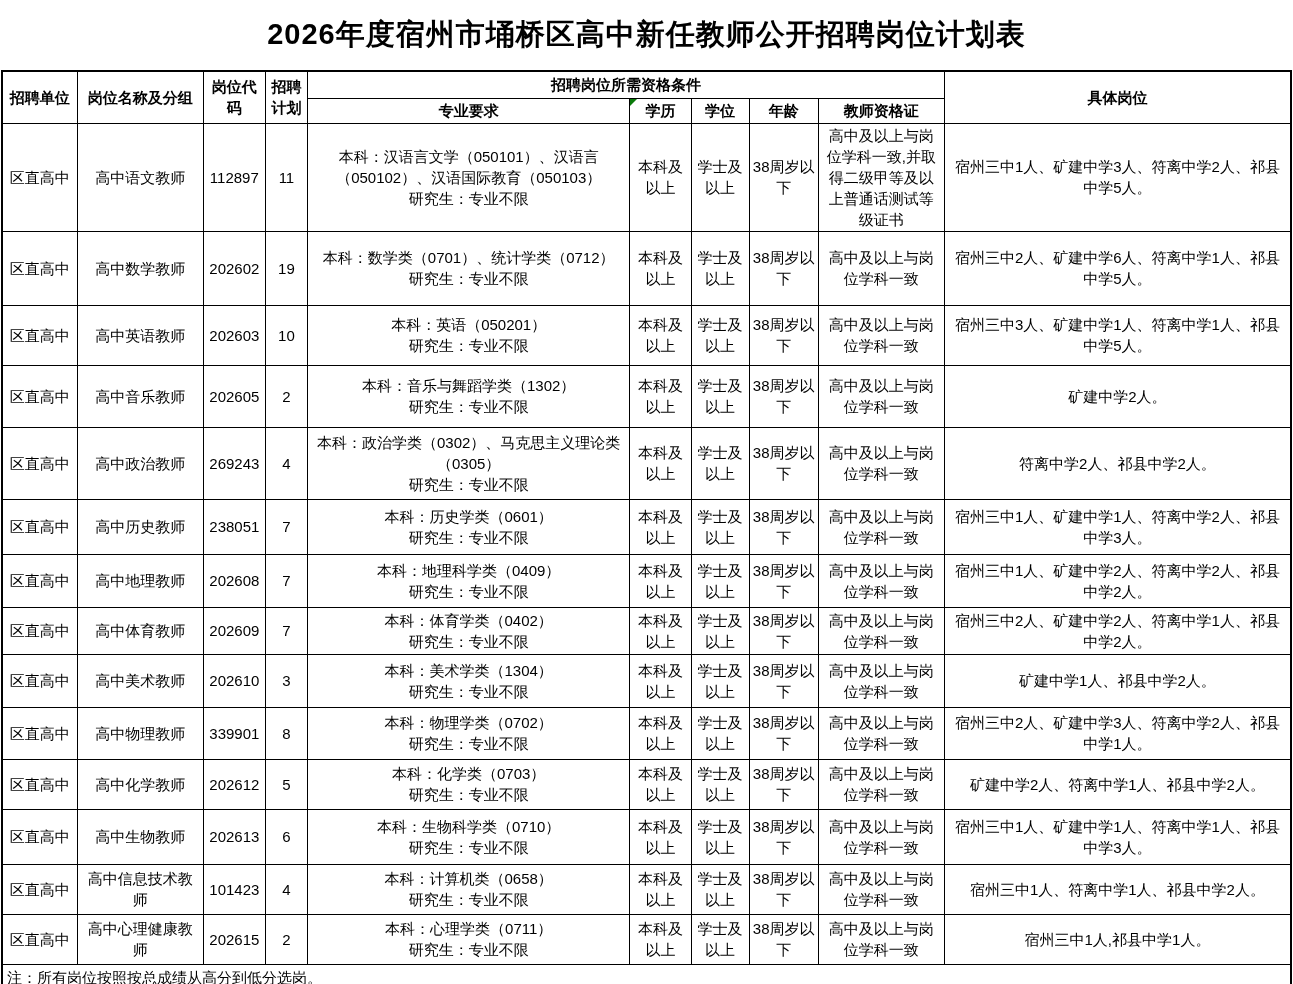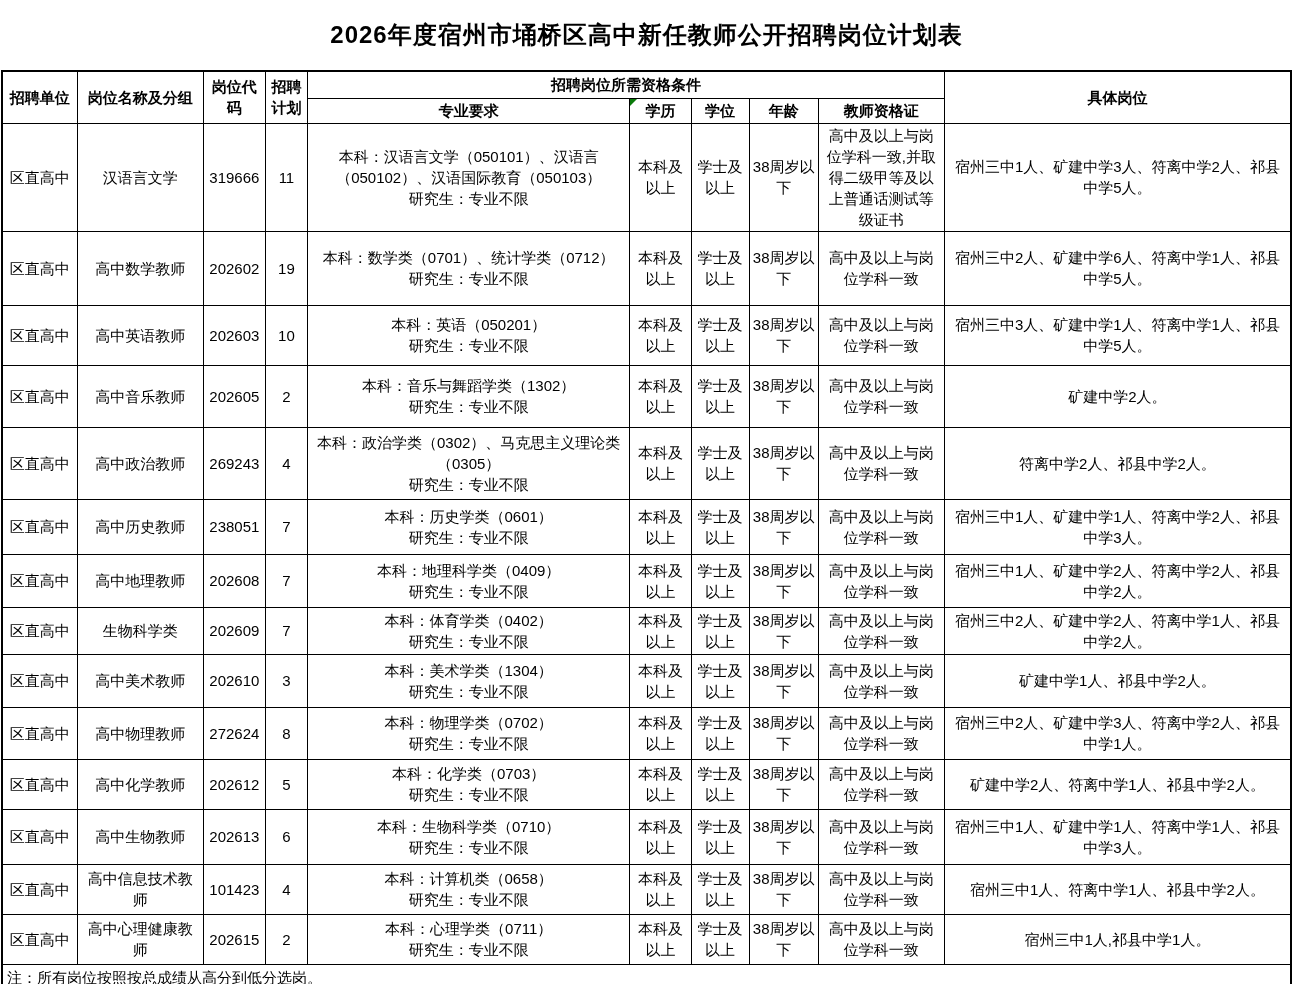--- a/index.html
+++ b/index.html
@@ -11,21 +11,21 @@
   }
   .page { width: 1293px; height: 984px; background: #fff; }
 
   .title-bar {
     height: 70px;
     display: flex;
     align-items: center;
     justify-content: center;
   }
   .title-bar h1 {
-    font-size: 24px;
+    font-size: 29px;
     font-weight: bold;
     letter-spacing: 1px;
   }
 
   table.sheet {
     width: 1291px;
     margin-left: 1px;
     border-collapse: collapse;
     table-layout: fixed;
     border: 2px solid #000;
@@ -94,22 +94,22 @@
         <th>专业要求</th>
         <th><span class="comment-marker"></span><span>学历</span></th>
         <th>学位</th>
         <th>年龄</th>
         <th>教师资格证</th>
       </tr>
     </thead>
     <tbody>
         <tr style="height: 100px;">
           <td>区直高中</td>
-          <td>汉语言文学</td>
-          <td>319666</td>
+          <td>高中语文教师</td>
+          <td>112897</td>
           <td>11</td>
           <td>
             <span class="major-line">本科：汉语言文学（050101）、汉语言（050102）、汉语国际教育（050103）</span>
             <span class="major-line">研究生：专业不限</span>
           </td>
           <td>本科及以上</td>
           <td>学士及以上</td>
           <td>38周岁以下</td>
           <td>高中及以上与岗位学科一致,并取得二级甲等及以上普通话测试等级证书</td>
           <td class="c-left">宿州三中1人、矿建中学3人、符离中学2人、祁县中学5人。</td>
@@ -199,21 +199,21 @@
             <span class="major-line">研究生：专业不限</span>
           </td>
           <td>本科及以上</td>
           <td>学士及以上</td>
           <td>38周岁以下</td>
           <td>高中及以上与岗位学科一致</td>
           <td class="c-left">宿州三中1人、矿建中学2人、符离中学2人、祁县中学2人。</td>
         </tr>
         <tr style="height: 47px;">
           <td>区直高中</td>
-          <td>生物科学类</td>
+          <td>高中体育教师</td>
           <td>202609</td>
           <td>7</td>
           <td>
             <span class="major-line">本科：体育学类（0402）</span>
             <span class="major-line">研究生：专业不限</span>
           </td>
           <td>本科及以上</td>
           <td>学士及以上</td>
           <td>38周岁以下</td>
           <td>高中及以上与岗位学科一致</td>
@@ -230,21 +230,21 @@
           </td>
           <td>本科及以上</td>
           <td>学士及以上</td>
           <td>38周岁以下</td>
           <td>高中及以上与岗位学科一致</td>
           <td class="c-left">矿建中学1人、祁县中学2人。</td>
         </tr>
         <tr style="height: 52px;">
           <td>区直高中</td>
           <td>高中物理教师</td>
-          <td>272624</td>
+          <td>339901</td>
           <td>8</td>
           <td>
             <span class="major-line">本科：物理学类（0702）</span>
             <span class="major-line">研究生：专业不限</span>
           </td>
           <td>本科及以上</td>
           <td>学士及以上</td>
           <td>38周岁以下</td>
           <td>高中及以上与岗位学科一致</td>
           <td class="c-left">宿州三中2人、矿建中学3人、符离中学2人、祁县中学1人。</td>

